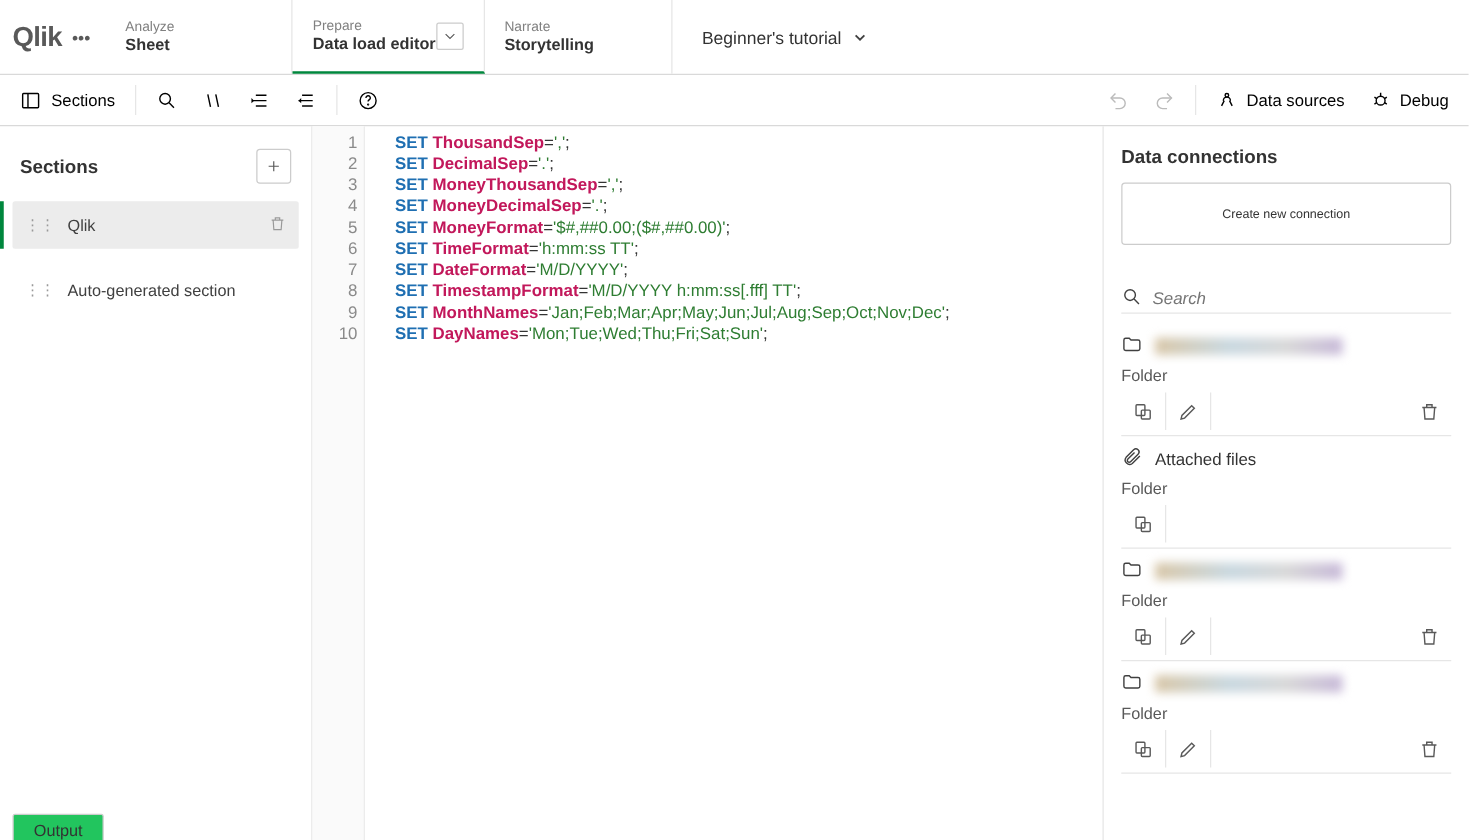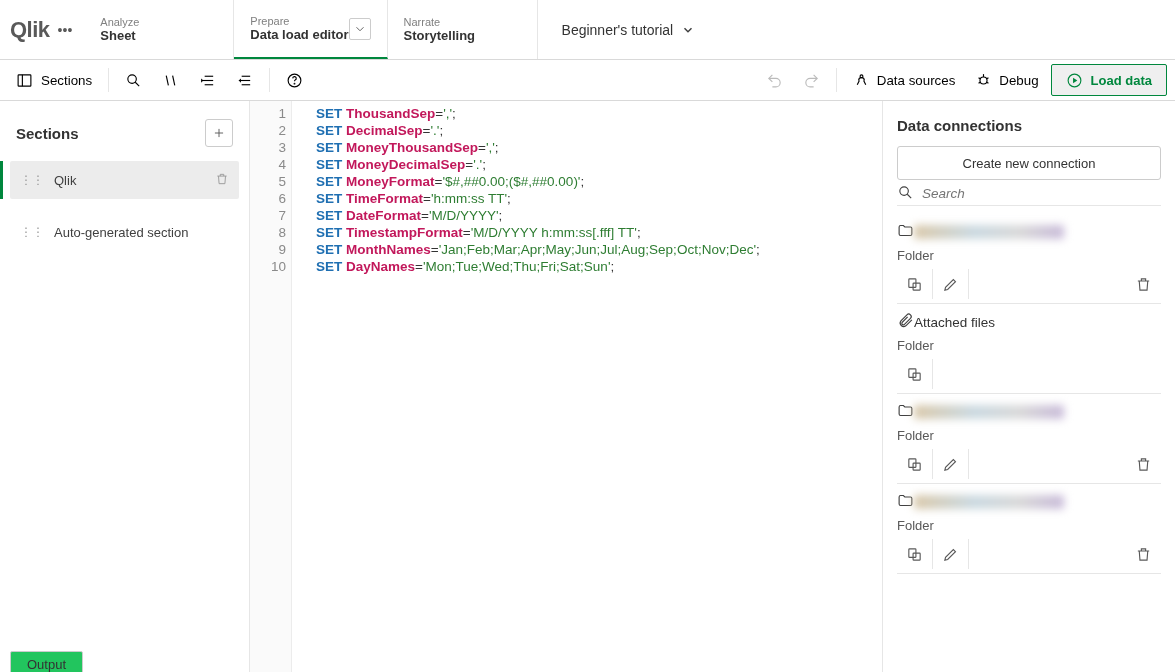--- a/index.html
+++ b/index.html
@@ -49,26 +49,26 @@
 .gutter { width: 42px; background: #fafafa; text-align: right; padding: 4px 5px 4px 0; color: #8a8a8a; border-right: 1px solid #ececec; }
 .code { flex: 1; padding: 4px 0 4px 24px; white-space: pre; color: #333; overflow: auto; }
 .kw { color: #1f6fb2; font-weight: 600; }
 .id { color: #c2185b; font-weight: bold; }
 .str { color: #2e7d32; }
 .punct { color: #333; }
 
 
 .right-panel { width: 292px; display: flex; flex-direction: column; padding: 14px 14px; overflow-y: auto; }
 .rp-title { font-size: 15px; font-weight: 700; color: #333; padding: 2px 0 12px; }
-.create-conn-btn { border: 1px solid #ccc; border-radius: 3px; height: 34px; display: flex; align-items: center; justify-content: center; font-size: 13px; color: #333; cursor: pointer; margin-bottom: 0; }
+.create-conn-btn { border: 1px solid #ccc; border-radius: 3px; height: 50px; display: flex; align-items: center; justify-content: center; font-size: 10px; color: #333; cursor: pointer; margin-bottom: 29px; }
 .rp-search { display: flex; align-items: flex-end; gap: 8px; padding: 4px 0; border-bottom: 1px solid #e6e6e6; margin-bottom: 8px; }
 .rp-search input { border: none; outline: none; font-size: 13.5px; font-style: italic; color: #808080; flex: 1; }
 
 .conn { padding: 8px 0 4px; border-bottom: 1px solid #e6e6e6; }
-.conn-head { display: flex; align-items: center; }
+.conn-head { display: flex; align-items: center; gap: 10px; }
 .conn-name-redacted { height: 14px; flex: 1; filter: blur(4px); background: linear-gradient(90deg, #d8c7a8 0%, #c9d8e0 40%, #d8d8d8 70%, #c7b9d8 100%); border-radius: 2px; max-width: 150px; }
 .conn-name { font-size: 13.5px; color: #333; }
 .conn-type { font-size: 13px; color: #595959; padding: 6px 0 6px; }
 .conn-actions { display: flex; align-items: center; gap: 0; }
 .conn-act-btn { width: 36px; height: 30px; display: flex; align-items: center; justify-content: center; color: #595959; cursor: pointer; border-right: 1px solid #e6e6e6; }
 .conn-act-btn.last { border-right: none; margin-left: auto; }
 
 svg { stroke: currentColor; fill: none; stroke-width: 1.6; }
 .icon18 { width: 17px; height: 17px; }
 .icon14 { width: 14px; height: 14px; }
@@ -181,27 +181,20 @@
   <button class="tool-btn">
     <svg class="icon18" viewBox="0 0 24 24">
         <circle cx="12" cy="12" r="5"></circle>
         <line x1="12" y1="3" x2="12" y2="7"></line>
         <line x1="5" y1="8" x2="8" y2="10"></line>
         <line x1="19" y1="8" x2="16" y2="10"></line>
         <line x1="5" y1="16" x2="8" y2="14"></line>
         <line x1="19" y1="16" x2="16" y2="14"></line>
       </svg>
     <span>Debug</span>
-  </button>
-  <button class="load-data-btn">
-    <svg class="icon18" viewBox="0 0 24 24" style="stroke:#00873d">
-        <circle cx="12" cy="12" r="9"></circle>
-        <polygon points="10 8 16 12 10 16" fill="#00873d" stroke="none"></polygon>
-      </svg>
-    <span>Load data</span>
   </button>
 </div>
 
 <div class="main">
 
   <div class="left-panel">
     <div class="sections-header">
       <span class="sections-title">Sections</span>
       <span class="add-section-btn">
         <svg class="icon14" viewBox="0 0 24 24">

